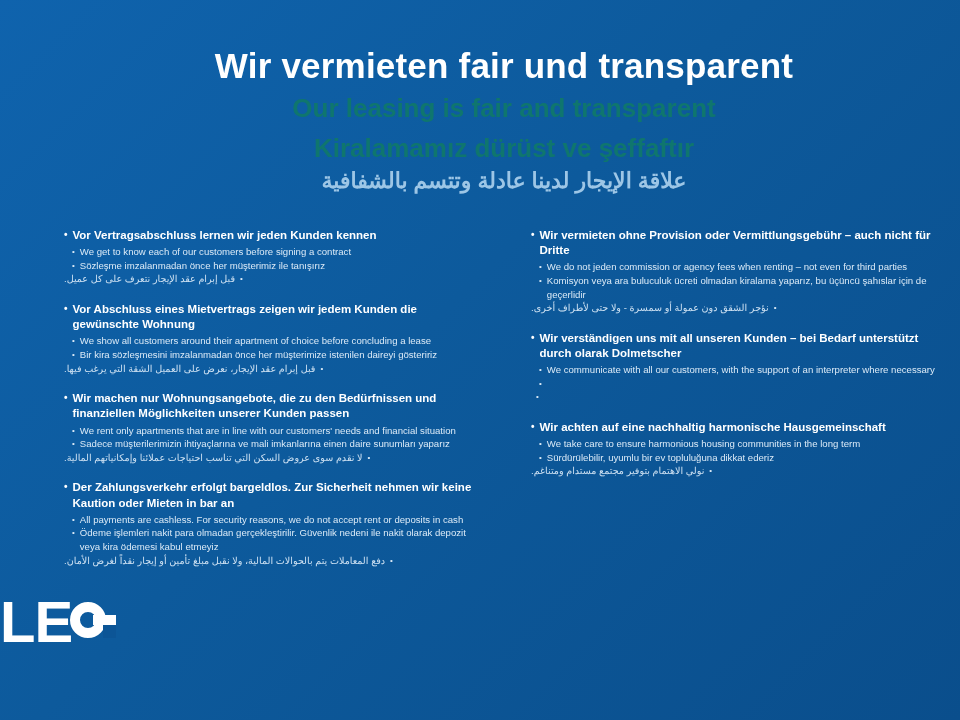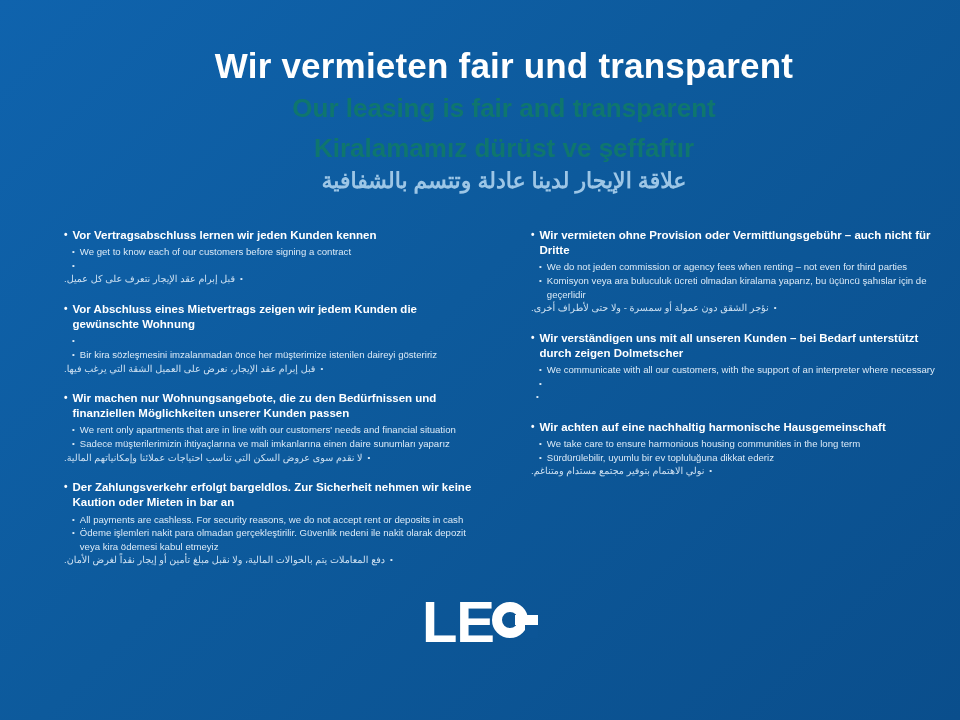--- a/index.html
+++ b/index.html
@@ -118,21 +118,21 @@
     justify-content: flex-end;
     text-align: right;
   }
 
   
   .logo {
     position: absolute;
     left: 0;
     top: 588px;
     width: 960px;
-    text-align: center;
+    text-align: left;
   }
   .logo-text {
     display: inline-block;
     font-size: 58px;
     font-weight: bold;
     letter-spacing: -1px;
     color: #ffffff;
     position: relative;
   }
   .logo-mark {
@@ -190,36 +190,38 @@
           <span class="bullet">•</span>
           <span class="txt">Vor Vertragsabschluss lernen wir jeden Kunden kennen</span>
         </div>
         <div class="lines">
           <div class="line">
               <span class="bullet">•</span>
               <span>We get to know each of our customers before signing a contract</span>
             </div>
           <div class="line">
               <span class="bullet">•</span>
+              <span>Sözleşme imzalanmadan önce her müşterimiz ile tanışırız</span>
             </div>
           <div class="line ar ar-right">
               <span class="bullet">•</span>
               <span>قبل إبرام عقد الإيجار نتعرف على كل عميل.</span>
             </div>
         </div>
       </div>
 
       <div class="group">
         <div class="g-head">
           <span class="bullet">•</span>
           <span class="txt">Vor Abschluss eines Mietvertrags zeigen wir jedem Kunden die gewünschte Wohnung</span>
         </div>
         <div class="lines">
           <div class="line">
               <span class="bullet">•</span>
+              <span>We show all customers around their apartment of choice before concluding a lease</span>
             </div>
           <div class="line">
               <span class="bullet">•</span>
               <span>Bir kira sözleşmesini imzalanmadan önce her müşterimize istenilen daireyi gösteririz</span>
             </div>
           <div class="line ar ar-right">
               <span class="bullet">•</span>
               <span>قبل إبرام عقد الإيجار، نعرض على العميل الشقة التي يرغب فيها.</span>
             </div>
         </div>
@@ -288,21 +290,21 @@
           <div class="line ar ar-right">
               <span class="bullet">•</span>
               <span>نؤجر الشقق دون عمولة أو سمسرة - ولا حتى لأطراف أخرى.</span>
             </div>
         </div>
       </div>
 
       <div class="group">
         <div class="g-head">
           <span class="bullet">•</span>
-          <span class="txt">Wir verständigen uns mit all unseren Kunden – bei Bedarf unterstützt durch zeigen Dolmetscher</span>
+          <span class="txt">Wir verständigen uns mit all unseren Kunden – bei Bedarf unterstützt durch olarak Dolmetscher</span>
         </div>
         <div class="lines">
           <div class="line">
               <span class="bullet">•</span>
               <span>We communicate with all our customers, with the support of an interpreter where necessary</span>
             </div>
           <div class="line">
               <span class="bullet">•</span>
             </div>
           <div class="line ar ar-right">

